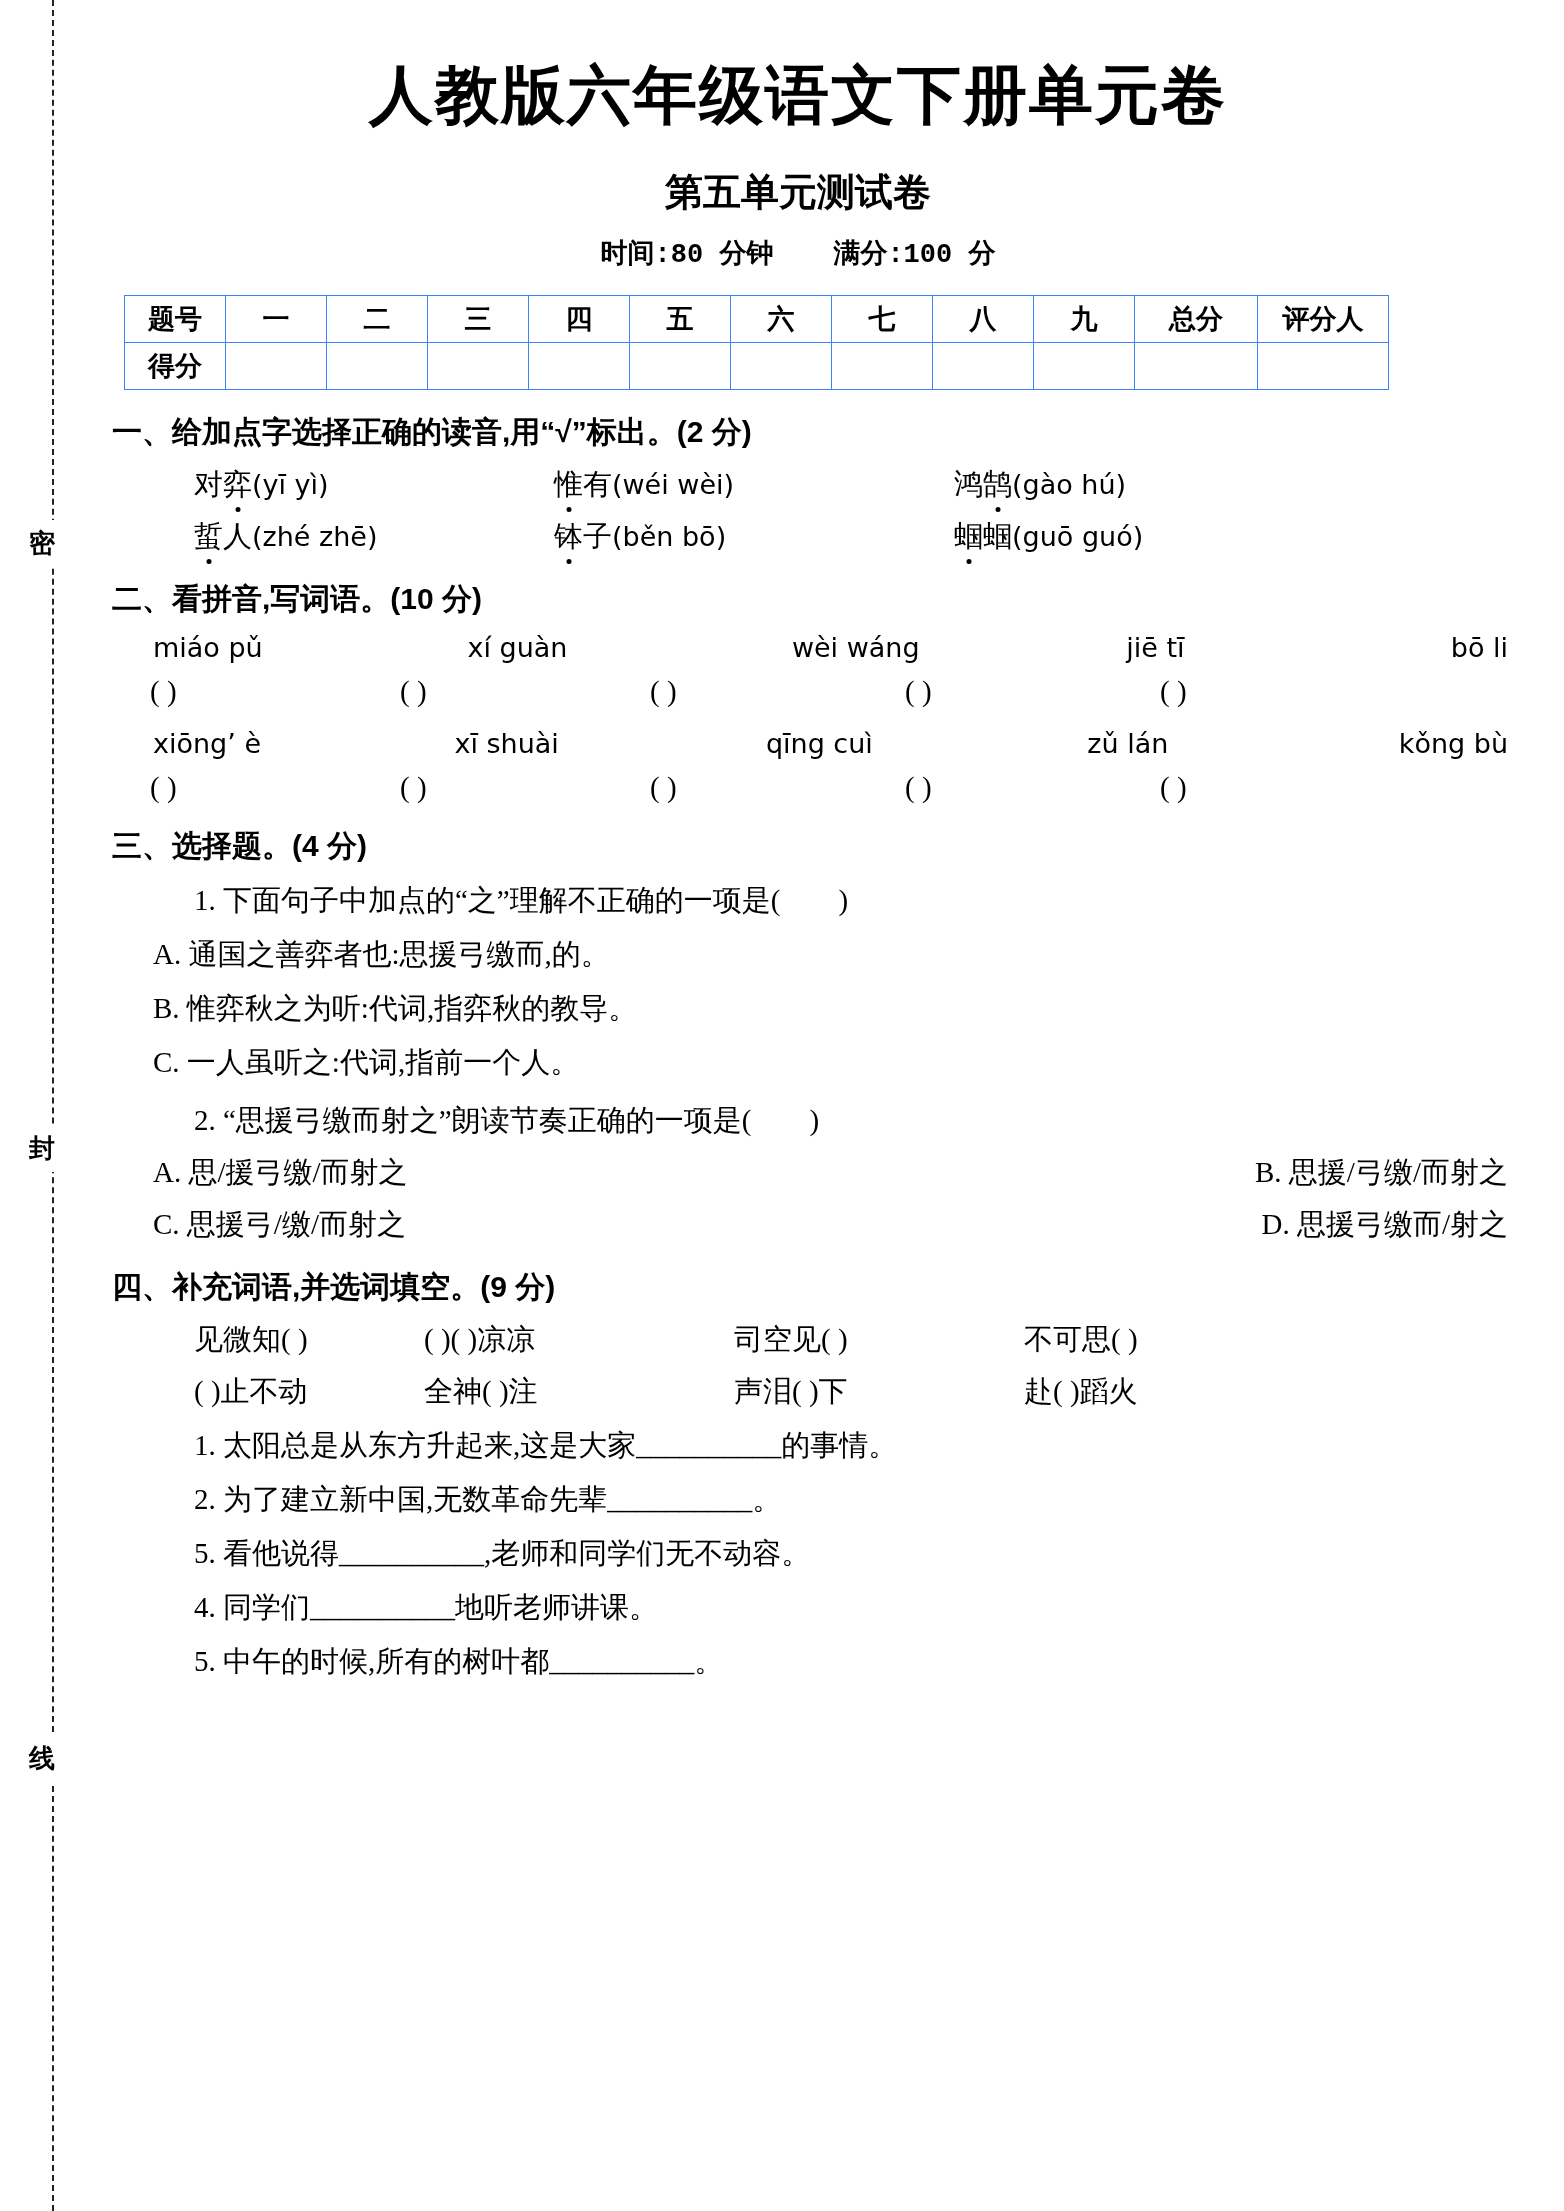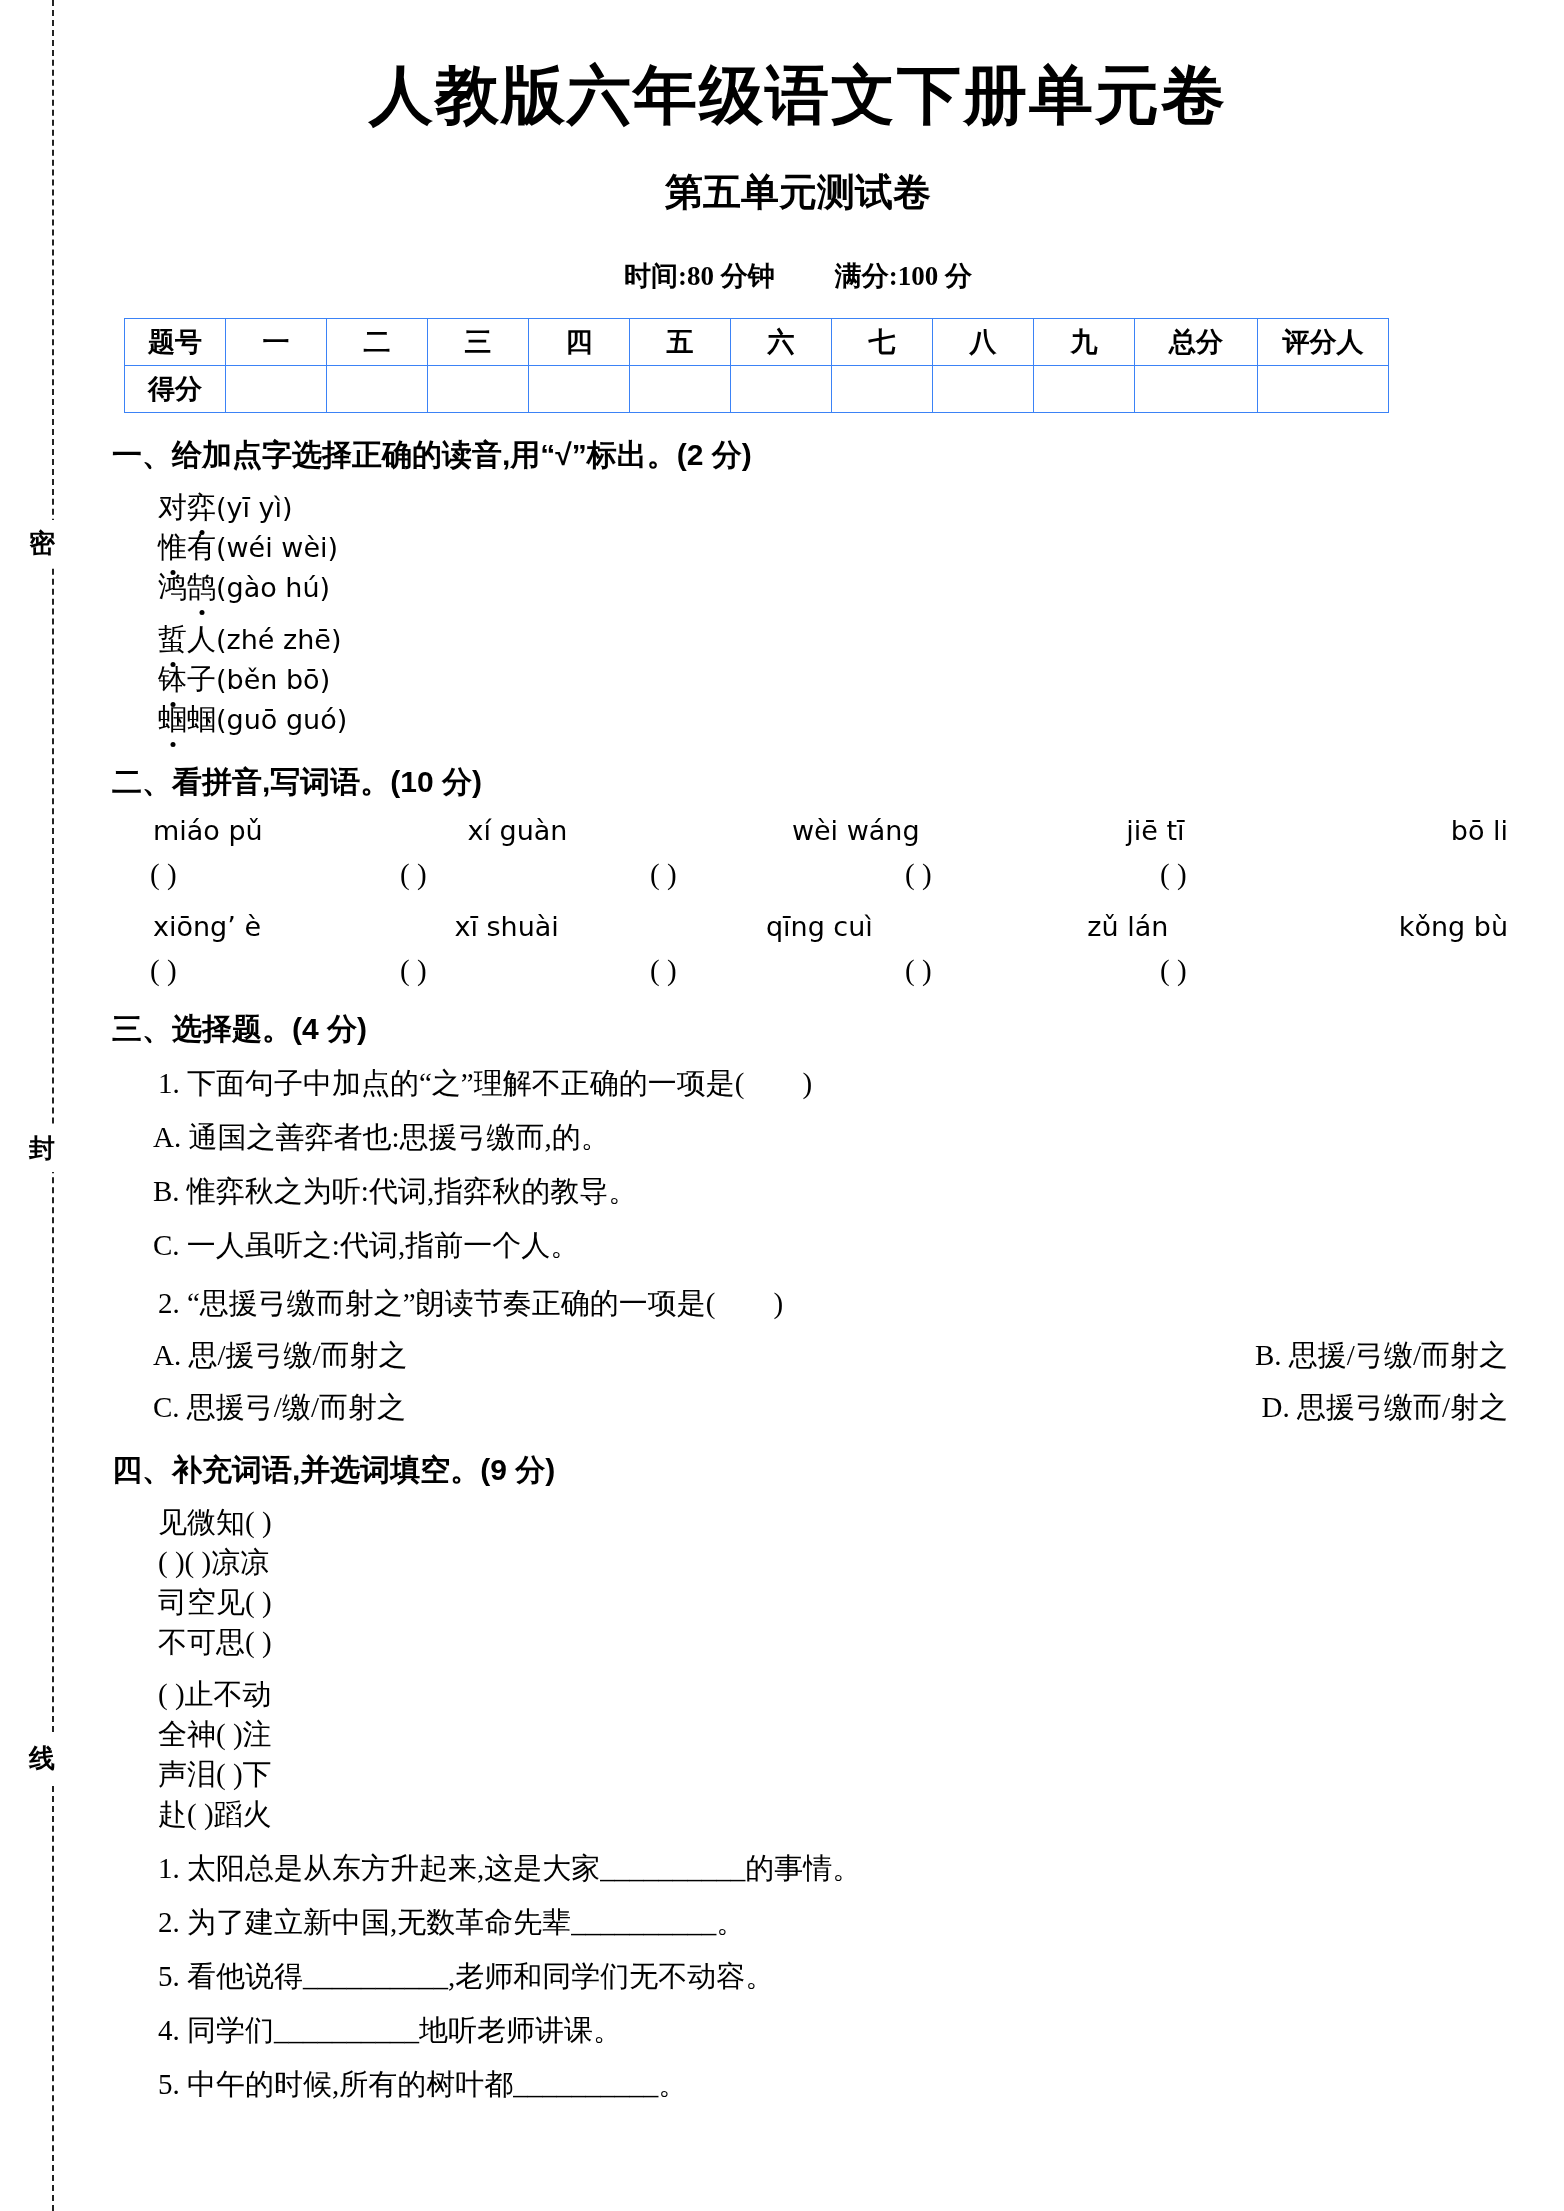--- a/index.html
+++ b/index.html
@@ -65,24 +65,24 @@
   .title-sub {
     text-align: center;
     font-family: "Liberation Sans", sans-serif;
     font-weight: bold;
     font-size: 38px;
     margin-top: 28px;
     margin-left: -20px;
   }
   .title-info {
     text-align: center;
-    font-family: Liberation Serif, serif;
+    font-family: Liberation Mono, monospace;
     font-weight: bold;
     font-size: 27px;
-    margin-top: 40px;
+    margin-top: 17px;
     margin-left: -20px;
   }
   .title-info .gap { display: inline-block; width: 60px; }
 
   
   table.score {
     border-collapse: collapse;
     margin: 24px auto 0 auto;
     margin-left: 16px;
   }
@@ -105,21 +105,21 @@
     font-weight: bold;
     font-size: 30px;
     margin-top: 22px;
     margin-left: 4px;
   }
   .line {
     font-size: 29px;
     margin-top: 14px;
     white-space: pre;
   }
-  .indent1 { margin-left: 50px; flex-direction: column; }
+  .indent1 { margin-left: 86px; }
   .indent2 { margin-left: 45px; justify-content: space-between; }
 
   .pinyin {
     font-family: "DejaVu Sans", sans-serif;
     font-size: 27px;
   }
   .hanzi { font-family: "Liberation Sans", sans-serif; }
 
   
   .dot {

